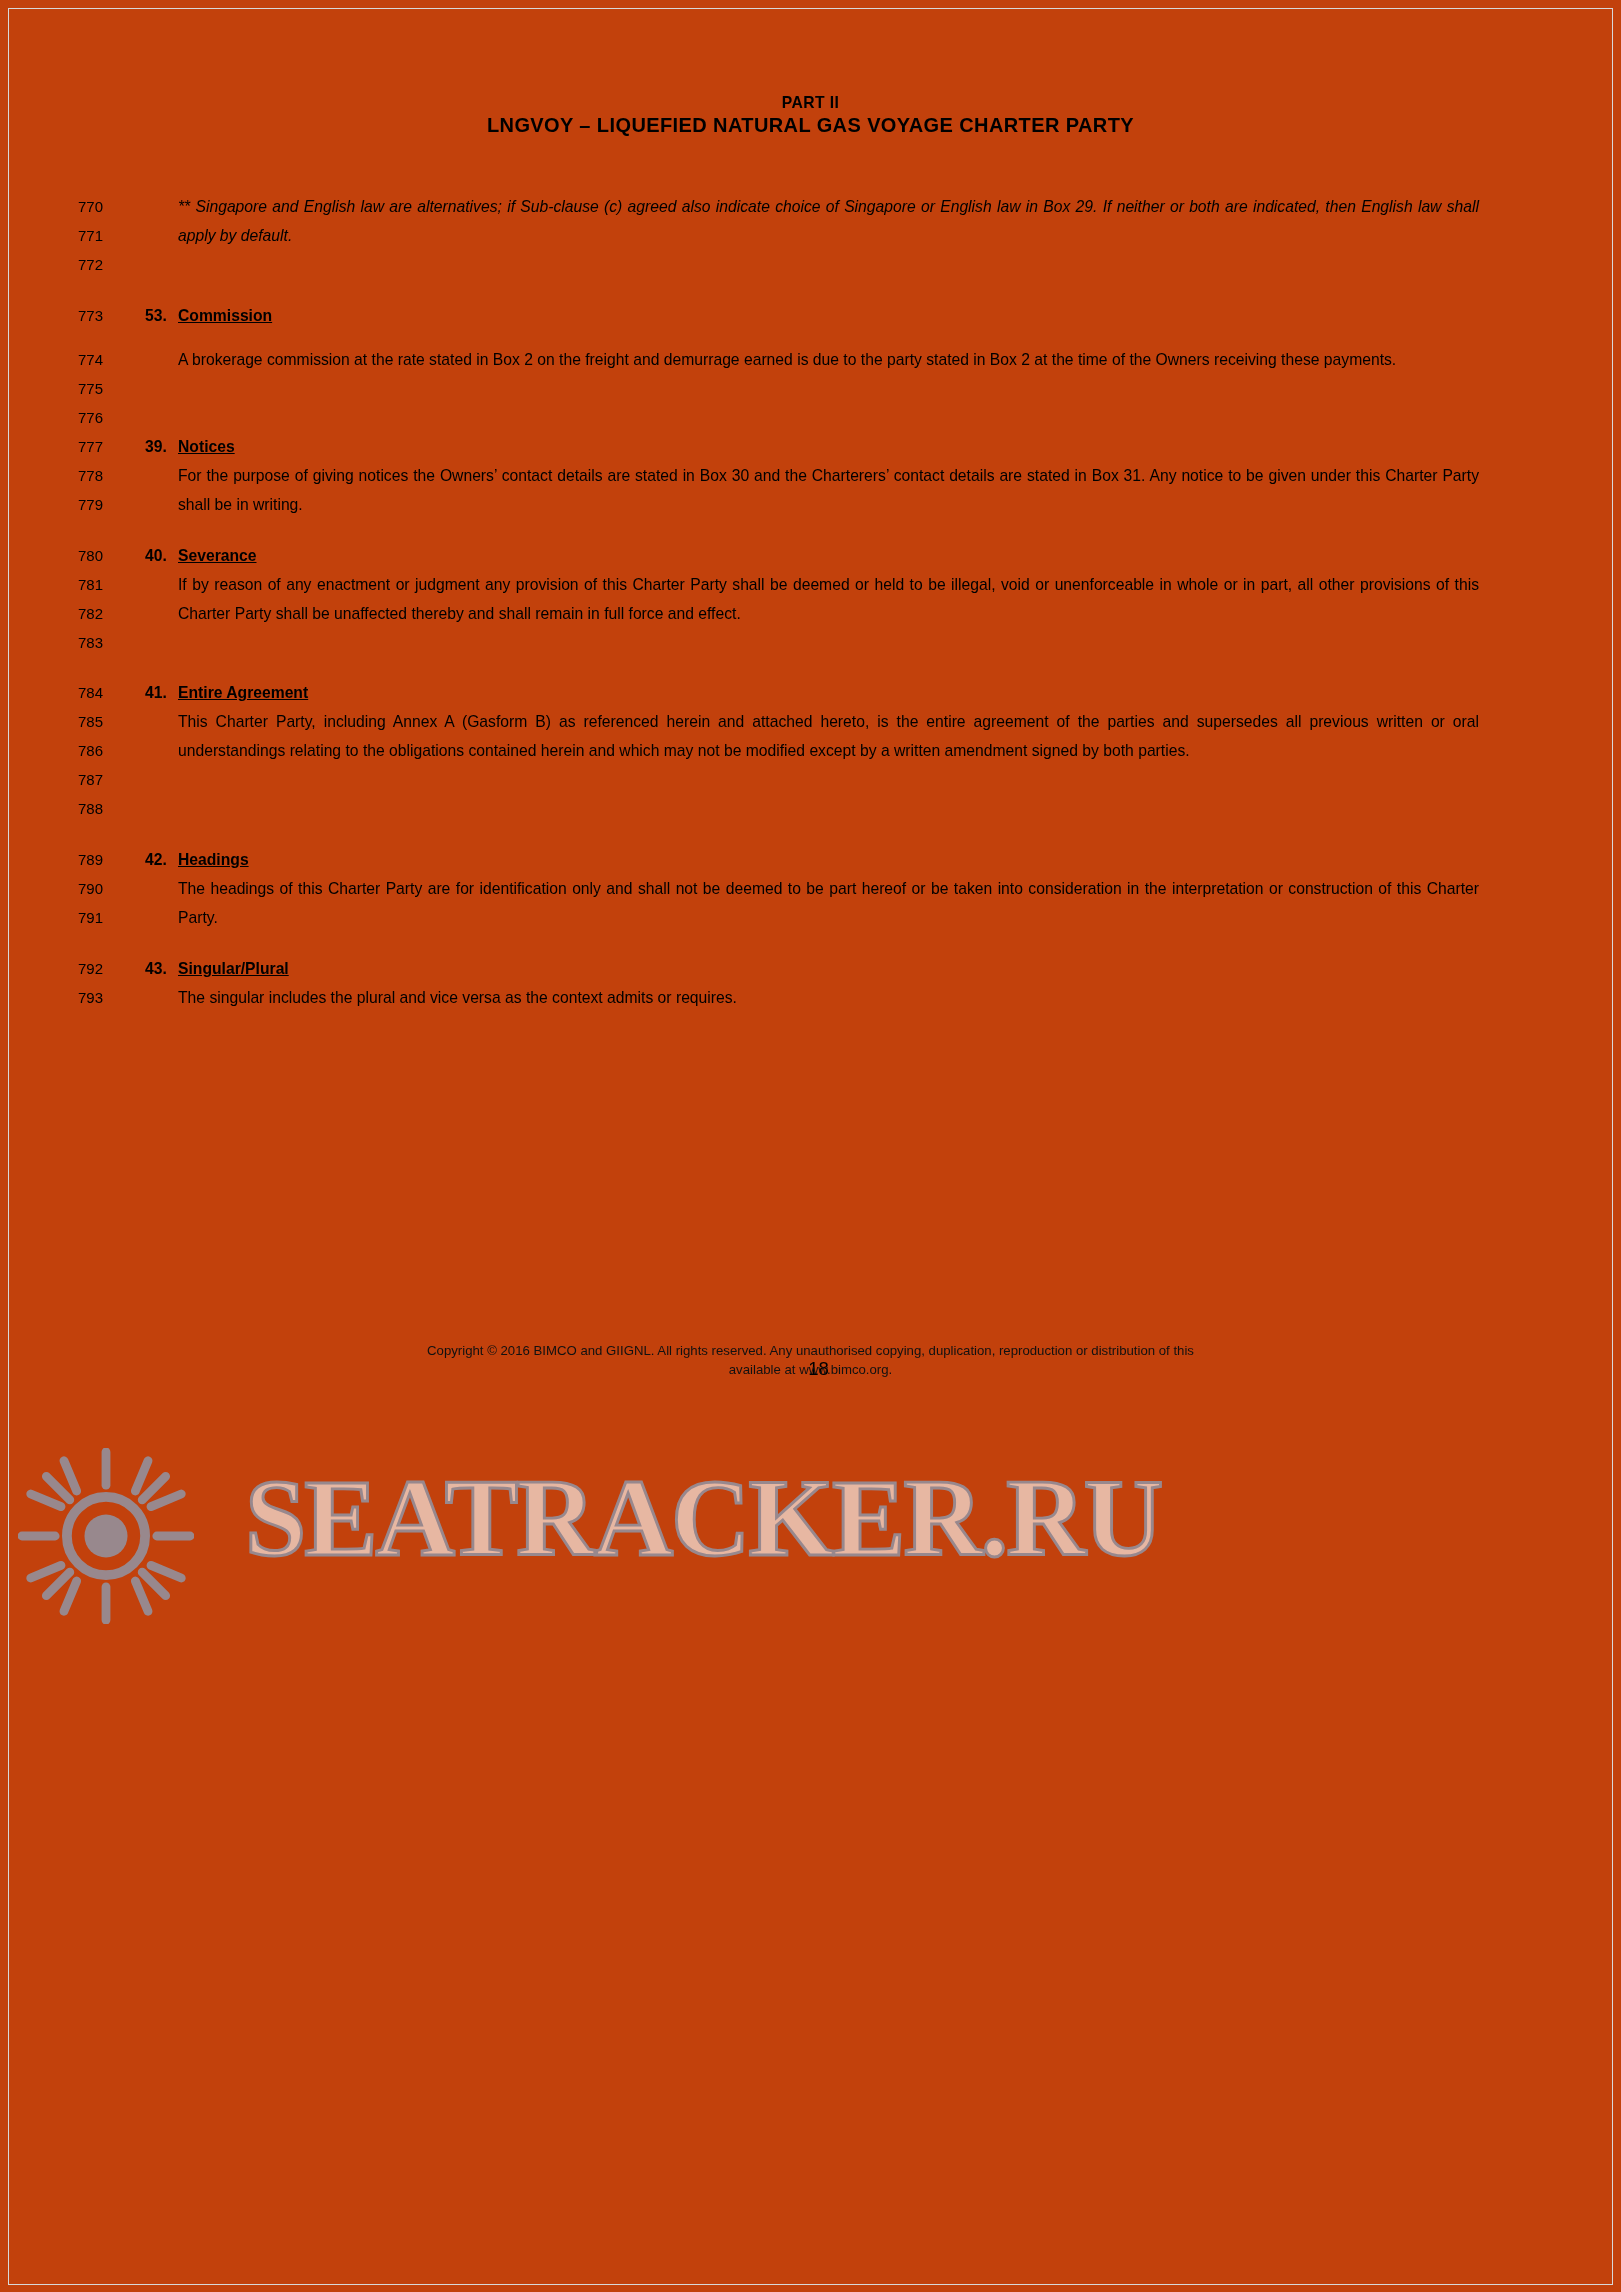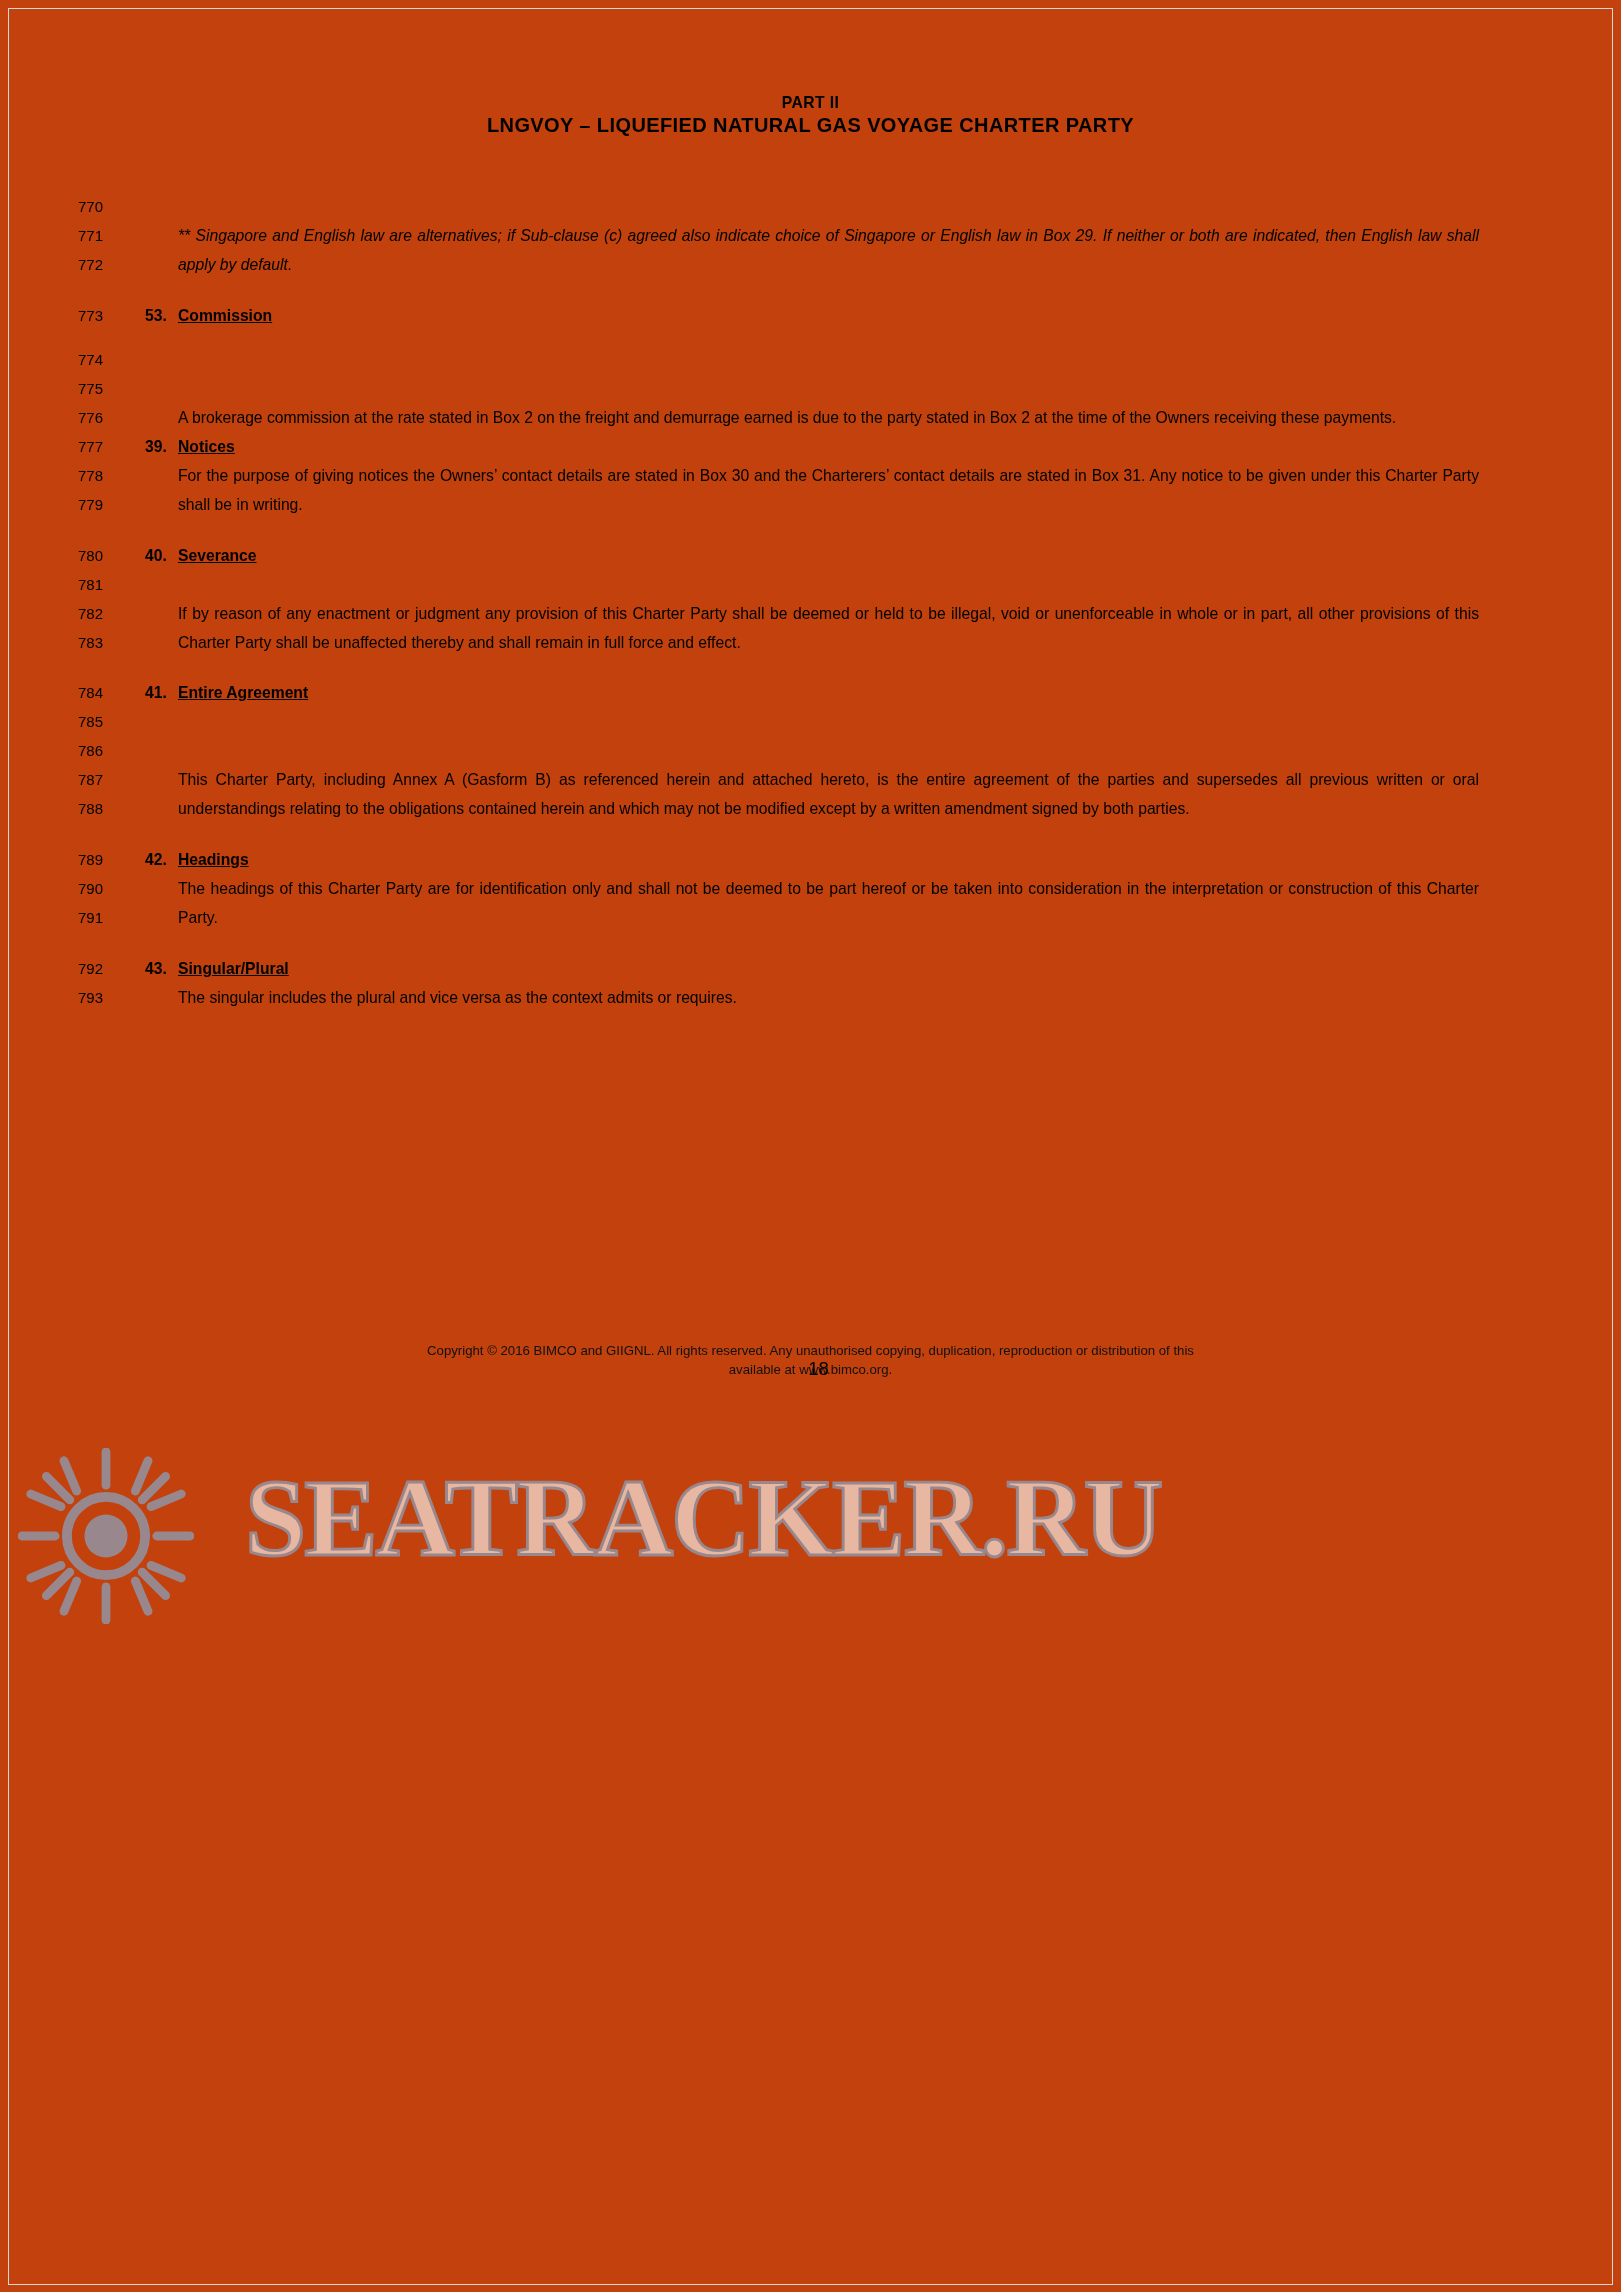--- a/index.html
+++ b/index.html
@@ -58,21 +58,21 @@
   }
 
   .clause {
     position: relative;
     display: block;
     margin: 0;
   }
 
   .row {
     display: flex;
-    align-items: flex-end;
+    align-items: flex-start;
   }
 
   .lineno-col {
     width: 103px;
     text-align: right;
     flex: 0 0 103px;
     font-size: 15px;
     line-height: 29px;
     color: #000;
     padding-right: 0;

